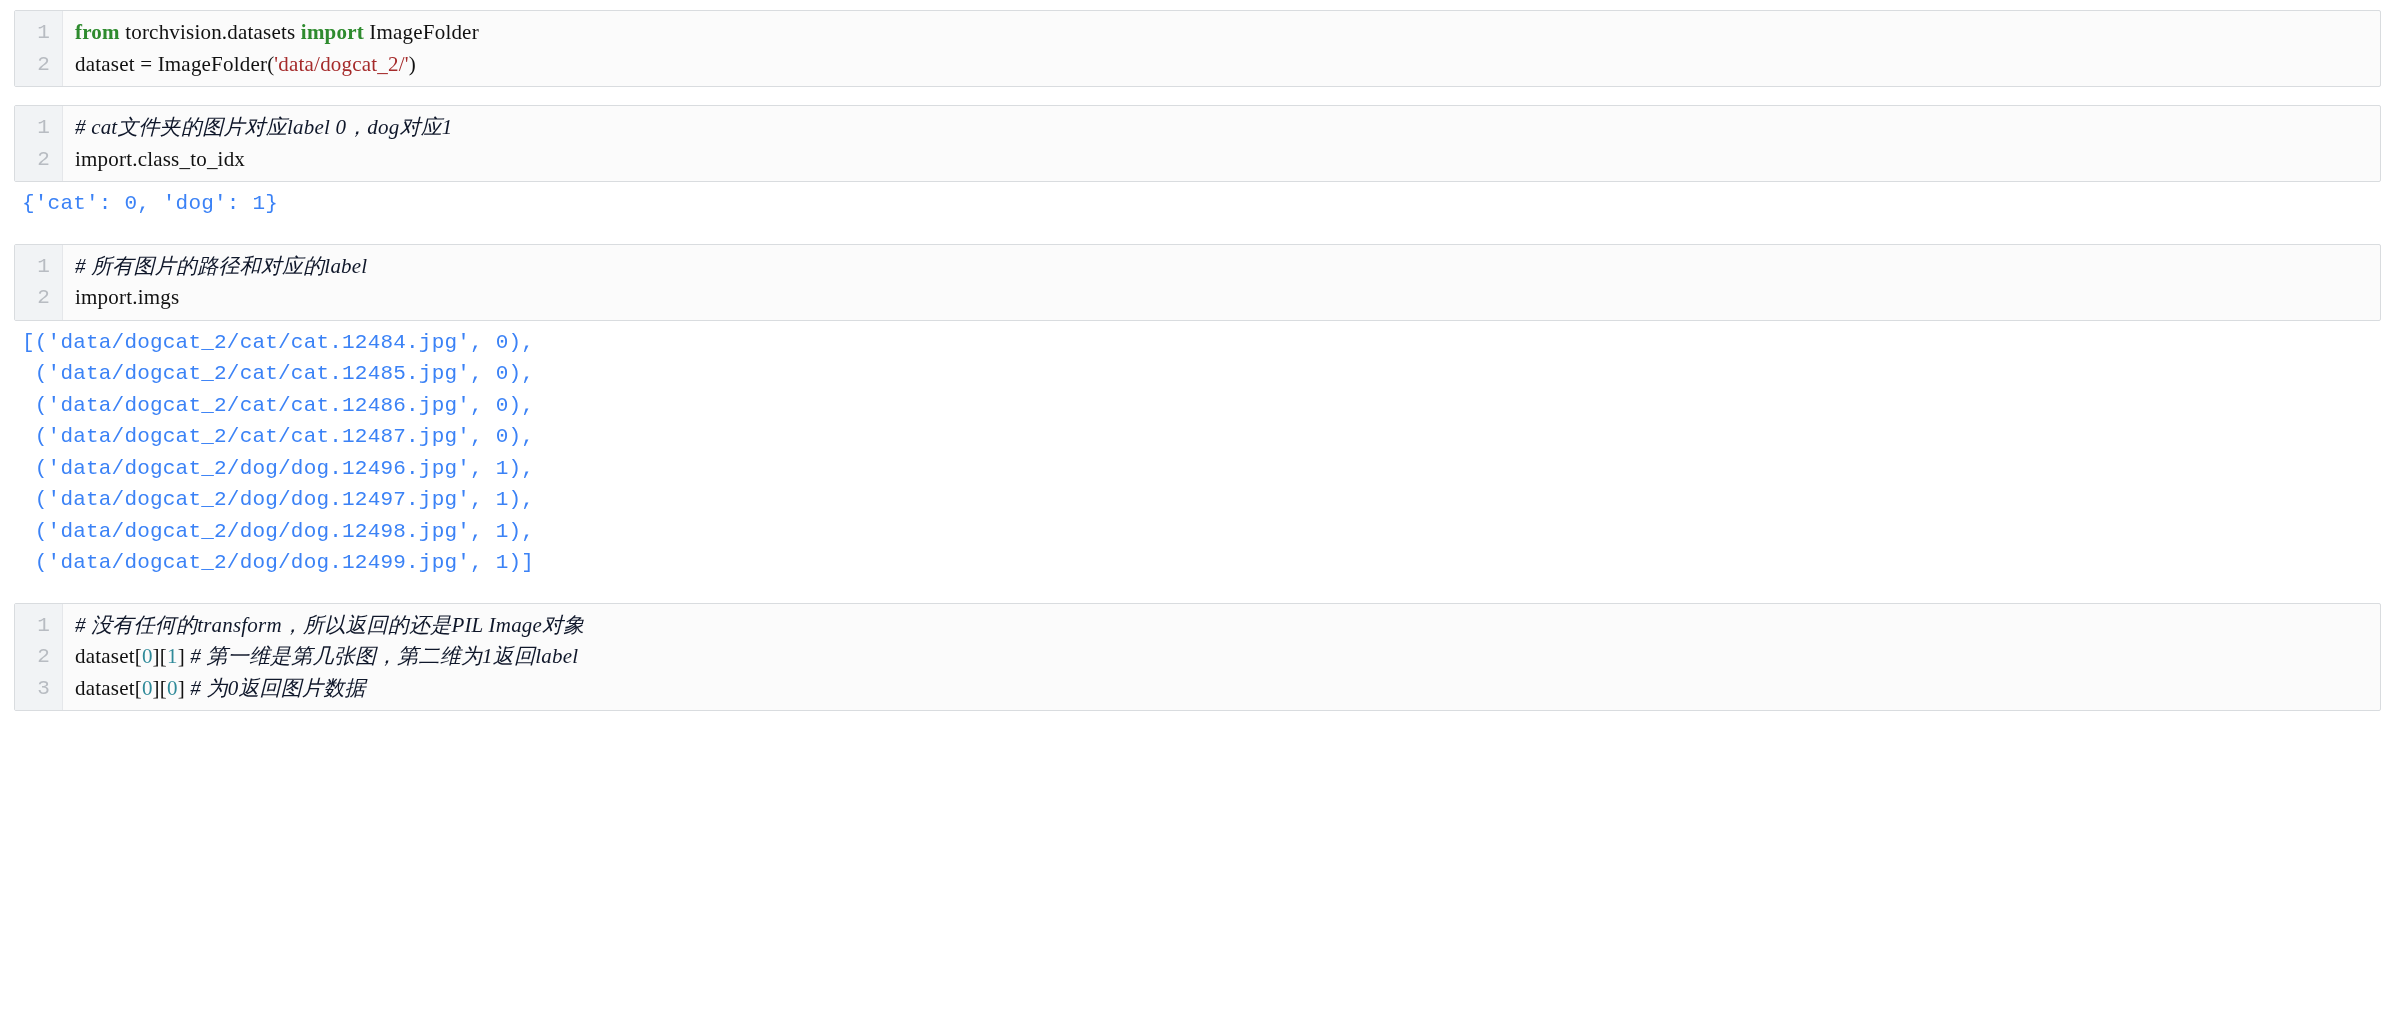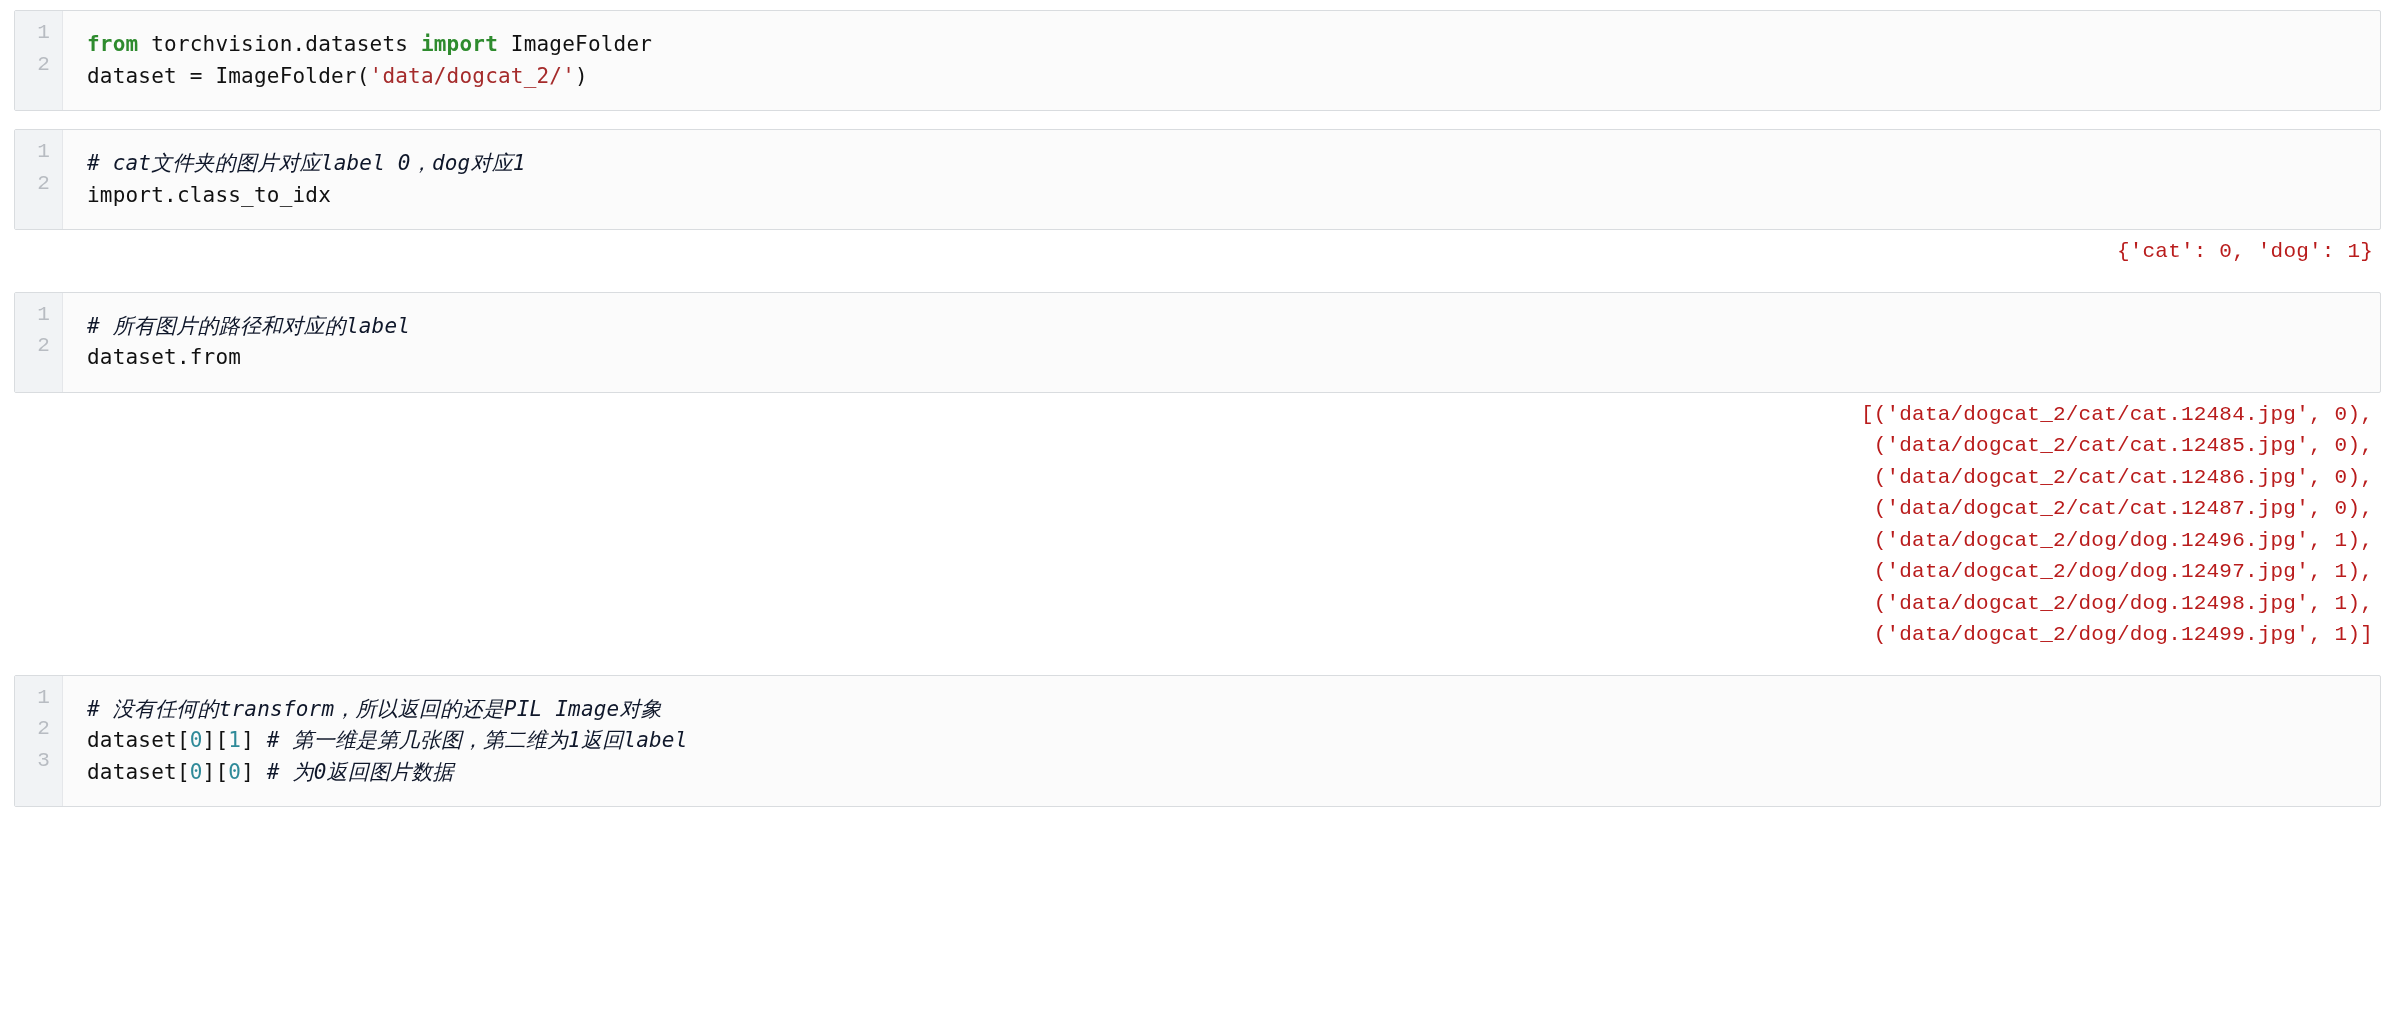--- a/index.html
+++ b/index.html
@@ -30,28 +30,28 @@
     text-align: right;
     user-select: none;
     min-width: 48px;
   }
   .gutter div { font-style: normal; }
   .code {
     padding: 6px 12px;
     flex: 1;
   }
   .code pre {
-    margin: 12px;
+    margin: 0;
     white-space: pre;
+    font-family: Liberation Serif, serif;
   }
   .output {
     padding: 6px 8px 6px 8px;
-    color: #b91c1c;
+    color: #3b82f6;
     white-space: pre;
-    text-align: right;
   }
   .s-keyword { color: #2e8b2e; font-weight: bold; }
   .s-name    { color: #111; }
   .s-string  { color: #a52b2b; }
   .s-comment { color: #0f172a; font-style: italic; }
   .s-number  { color: #2f8a99; }
 </style>
 </head>
 <body>
 
@@ -82,21 +82,21 @@
       <div class="output">{'cat': 0, 'dog': 1}</div>
     </div>
     <div class="cell">
       <div class="code-block">
         <div class="gutter">
           <div>1</div>
           <div>2</div>
         </div>
         <div class="code">
           <pre><span><span class="s-comment"># 所有图片的路径和对应的label</span></span>
-<span><span class="s-name">dataset.from</span></span></pre>
+<span><span class="s-name">import.imgs</span></span></pre>
         </div>
       </div>
       <div class="output">[('data/dogcat_2/cat/cat.12484.jpg', 0),
  ('data/dogcat_2/cat/cat.12485.jpg', 0),
  ('data/dogcat_2/cat/cat.12486.jpg', 0),
  ('data/dogcat_2/cat/cat.12487.jpg', 0),
  ('data/dogcat_2/dog/dog.12496.jpg', 1),
  ('data/dogcat_2/dog/dog.12497.jpg', 1),
  ('data/dogcat_2/dog/dog.12498.jpg', 1),
  ('data/dogcat_2/dog/dog.12499.jpg', 1)]</div>

